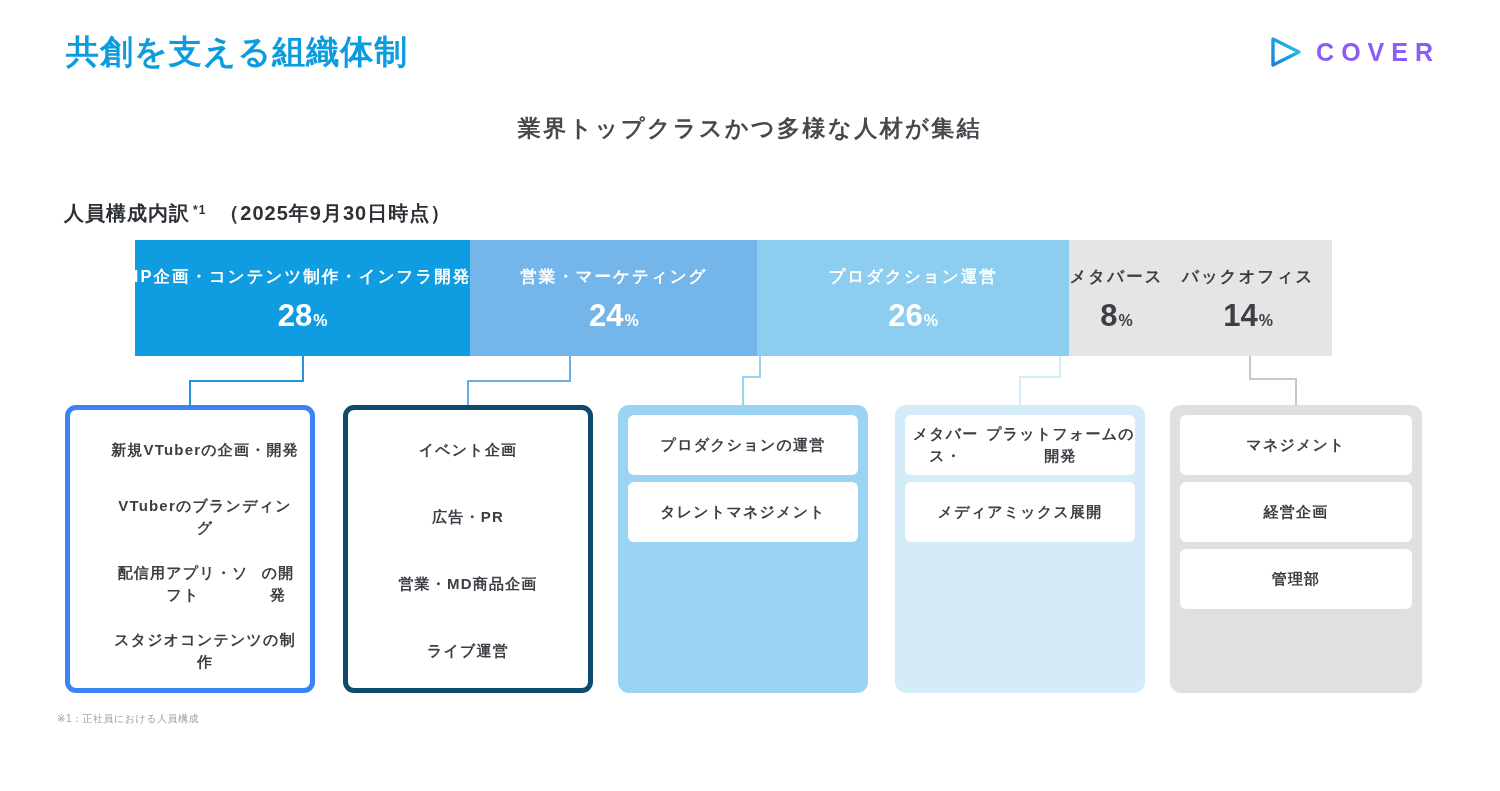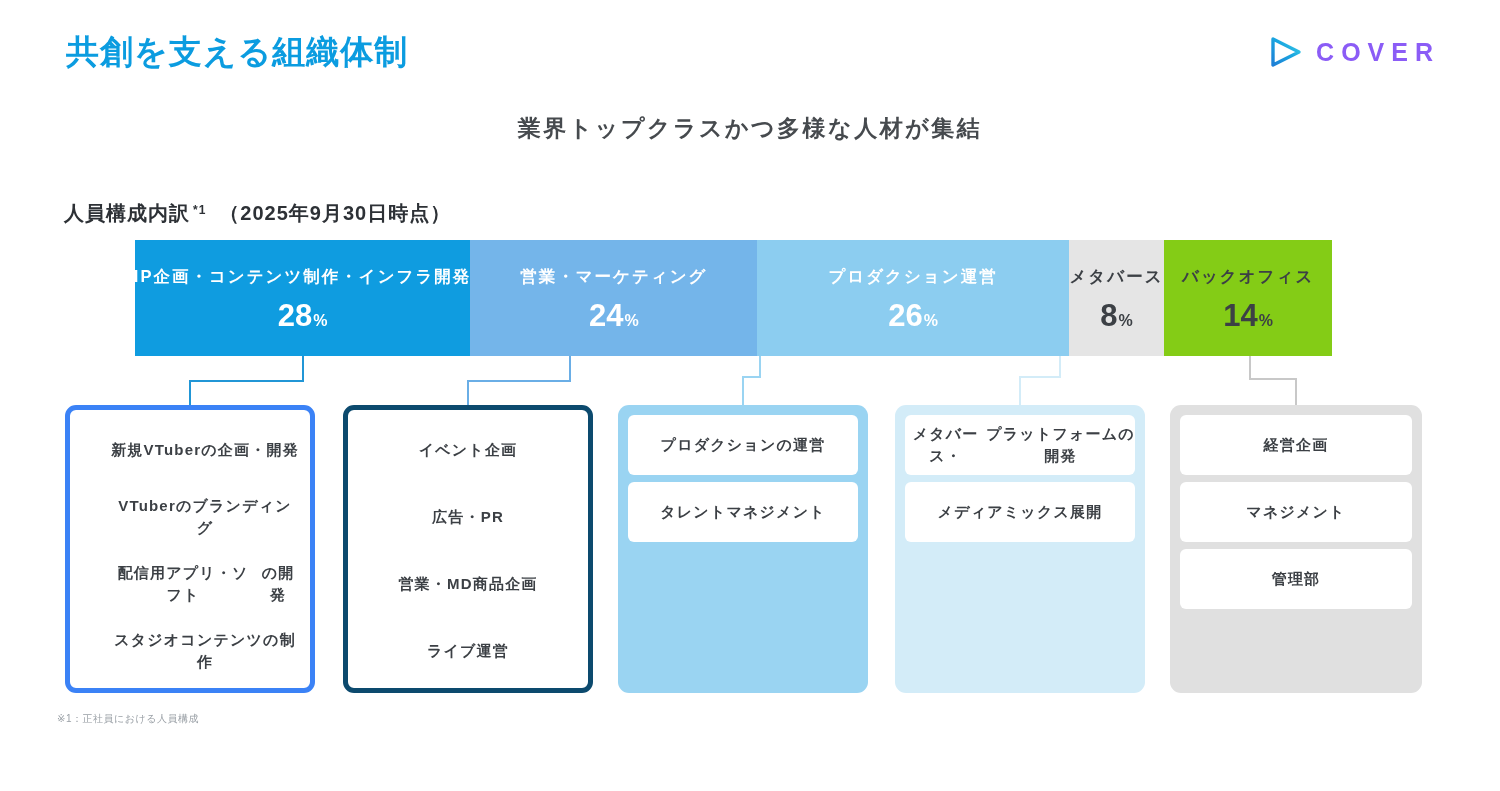--- a/index.html
+++ b/index.html
@@ -166,21 +166,21 @@
           <span class="pct">%</span>
         </div>
       </div>
       <div class="seg" style="width: 95.76px; background: #e5e5e5; color: rgb(60, 64, 69);">
         <div class="seg-label">メタバース</div>
         <div class="seg-value">
           <span class="num">8</span>
           <span class="pct">%</span>
         </div>
       </div>
-      <div class="seg" style="width: 167.58px; background: #84cc16; color: rgb(60, 64, 69);">
+      <div class="seg" style="width: 167.58px; background: #e5e5e5; color: rgb(60, 64, 69);">
         <div class="seg-label">バックオフィス</div>
         <div class="seg-value">
           <span class="num">14</span>
           <span class="pct">%</span>
         </div>
       </div>
     </div>
 
   <svg id="connectors" aria-hidden="true">
       <path d="M303 356 L303 381 L190 381 L190 405" fill="none" stroke="#2196d6" stroke-width="2"></path>
@@ -234,24 +234,24 @@
           <span>メタバース・</span>
           <br>
           <span>プラットフォームの開発</span>
         </div>
         <div class="card">
           <span>メディアミックス展開</span>
         </div>
       </div>
       <div class="col plain" style="left: 1170px; width: 252px; background: rgb(224, 224, 224);">
         <div class="card">
+          <span>マネジメント</span>
+        </div>
+        <div class="card">
           <span>経営企画</span>
-        </div>
-        <div class="card">
-          <span>マネジメント</span>
         </div>
         <div class="card">
           <span>管理部</span>
         </div>
       </div>
     </div>
 
   <div class="footnote">※1：正社員における人員構成</div>
 </div>
 

